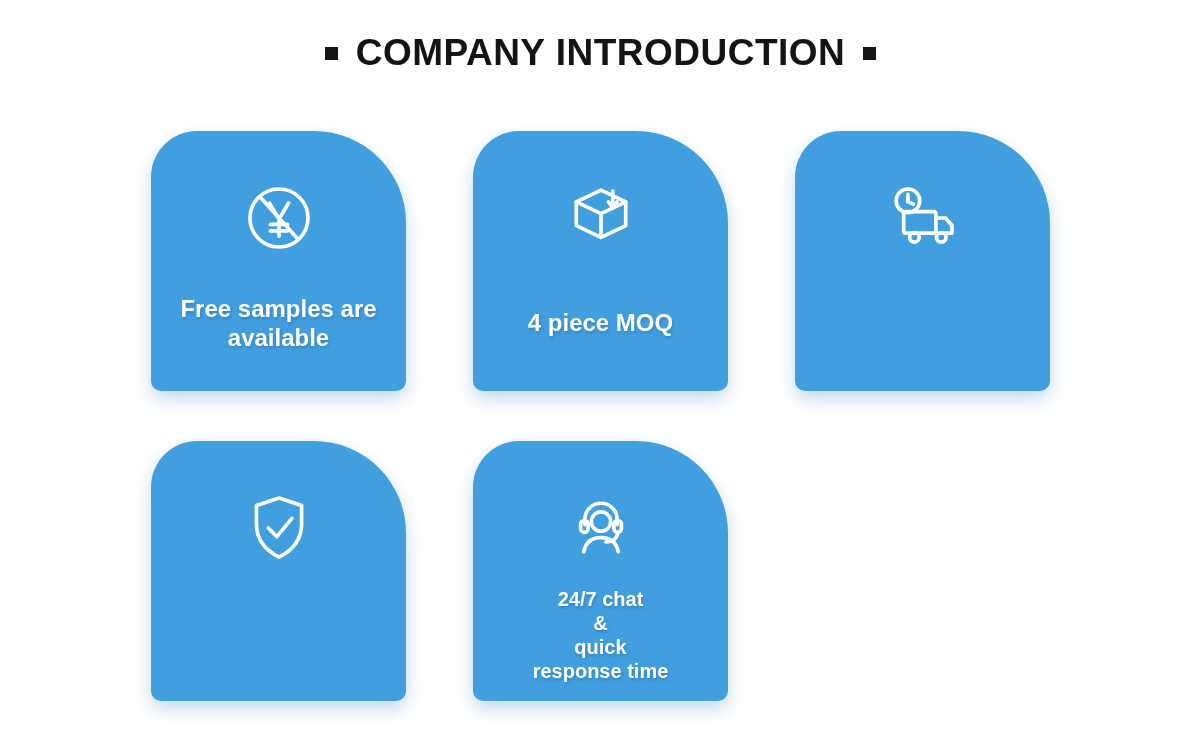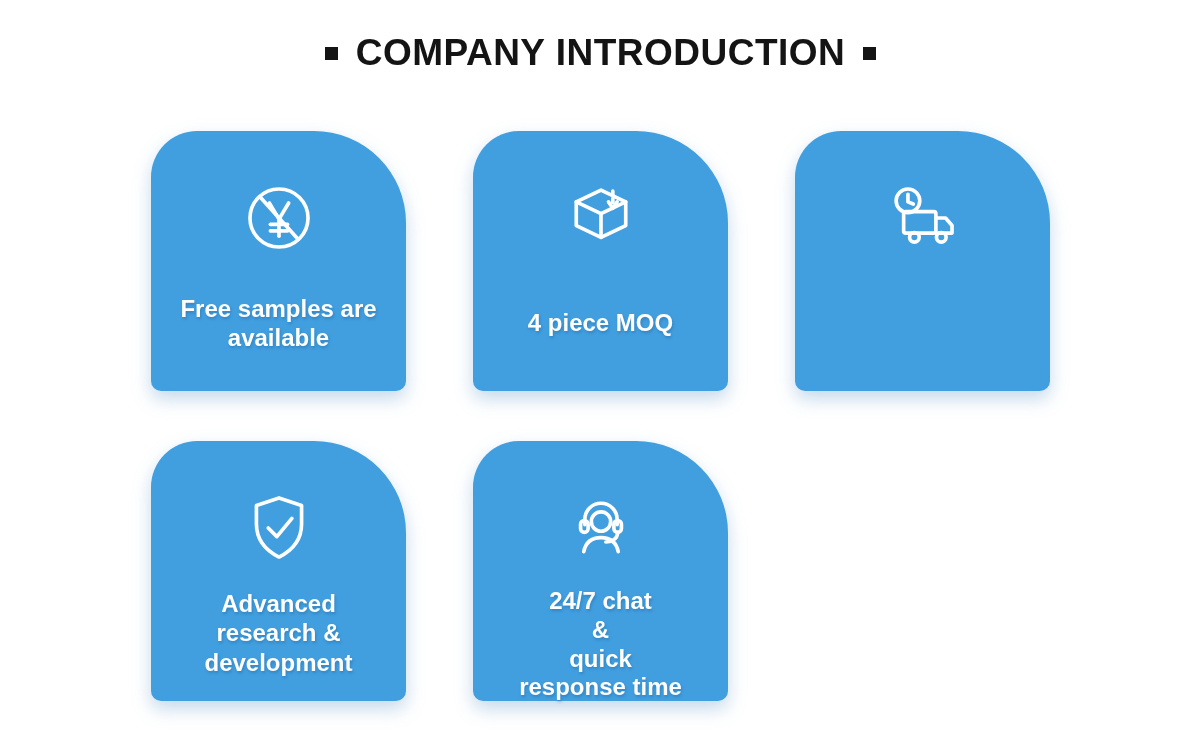--- a/index.html
+++ b/index.html
@@ -84,21 +84,21 @@
     justify-content: center;
     text-align: center;
     color: #ffffff;
     font-size: 24px;
     font-weight: 700;
     line-height: 1.22;
     white-space: pre-line;
     text-shadow: 1px 2px 3px rgba(25, 80, 130, 0.35);
   }
   .label.small {
-    font-size: 24px;
+    font-size: 20px;
     line-height: 1.2;
   }
 
   .dashed { stroke-dasharray: 3.5 3.5; }
 </style>
 </head>
 <body>
 
 <div class="page">
 
@@ -152,23 +152,20 @@
       </div>
     </div>
 
     <div class="card">
       <div class="icon-wrap">
         <svg viewBox="0 0 80 80">
           <path d="M40 12 L61 19 V36 C61 52 52 61 40 67 C28 61 19 52 19 36 V19 Z"></path>
           <polyline points="30,40 38,48 52,31"></polyline>
         </svg>
       </div>
-      <div class="label">Advanced
-research &amp;
-development</div>
     </div>
 
     <div class="card">
       <div class="icon-wrap">
         <svg viewBox="0 0 80 80">
           <circle cx="40" cy="34" r="9"></circle>
           <path d="M25 37 v-5 a15 15 0 0 1 30 0 v5"></path>
           <rect x="21" y="33" width="7" height="11" rx="3.5"></rect>
           <rect x="52" y="33" width="7" height="11" rx="3.5"></rect>
           <path d="M55.5 44 c0 7 -7 9 -11 9"></path>

